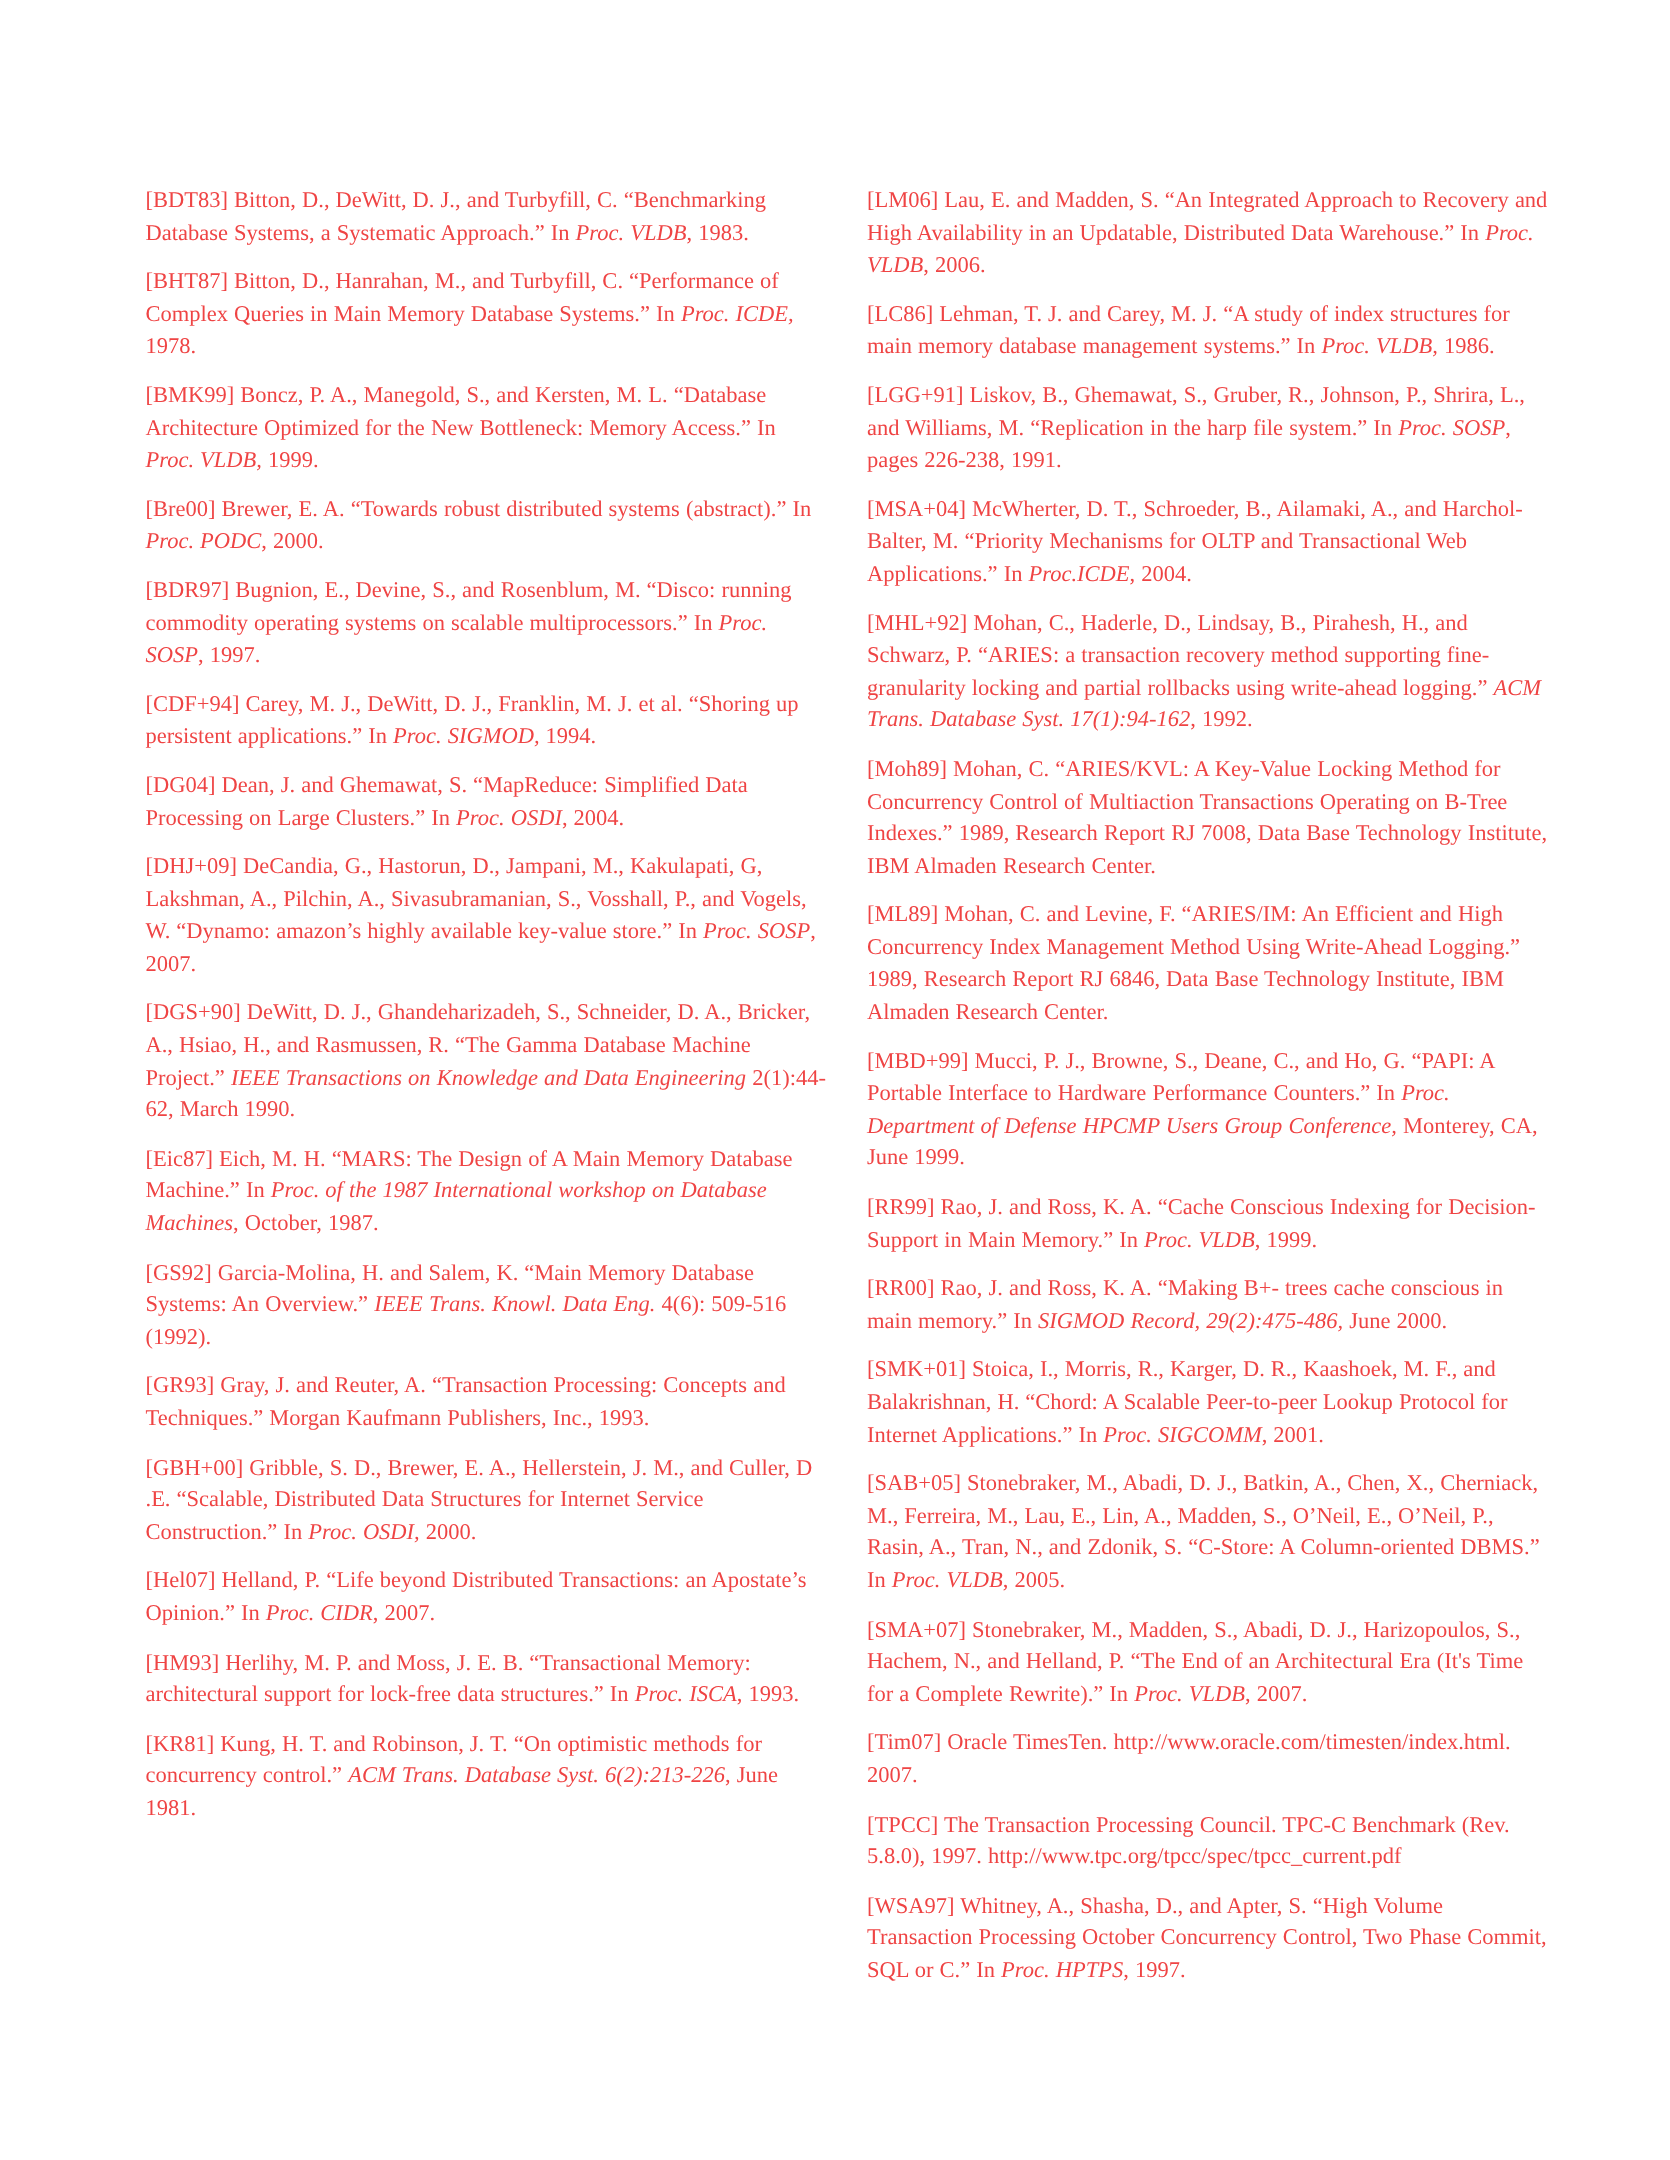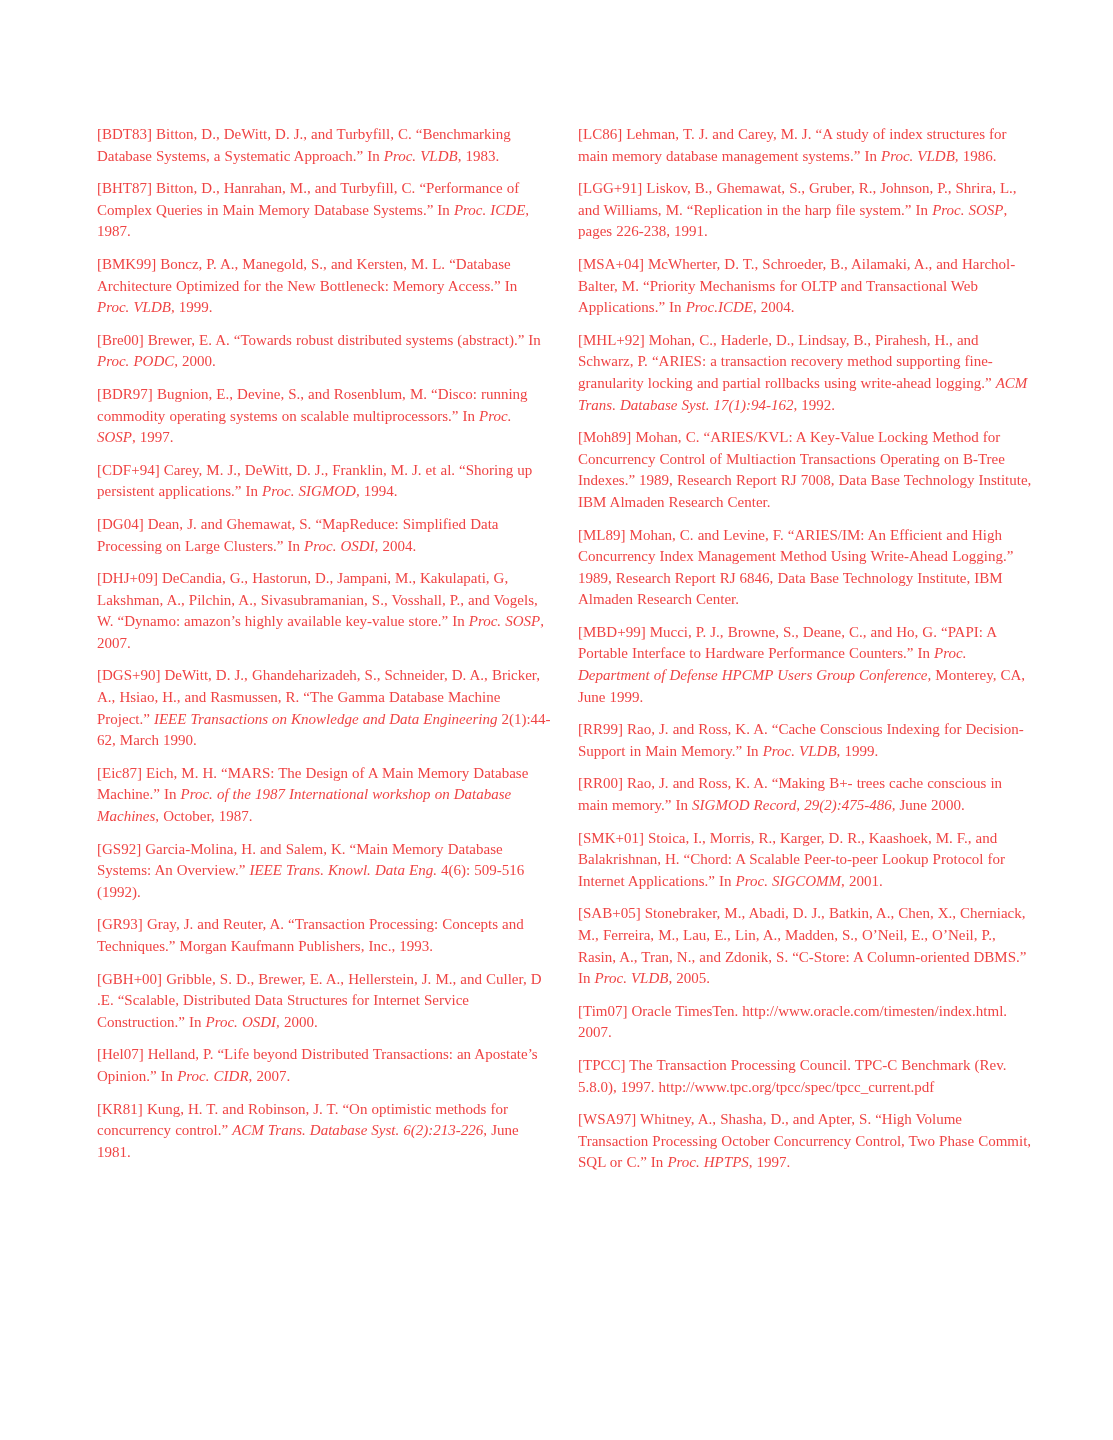--- a/index.html
+++ b/index.html
@@ -41,45 +41,48 @@
     font-style: italic;
   }
 </style>
 </head>
 <body>
 
 <div class="page" lang="en">
   <div class="bib">
     <div class="col">
         <p class="ref-entry"><span>[BDT83] Bitton, D., DeWitt, D. J., and Turbyfill, C. “Benchmarking Database Systems, a Systematic Approach.” In </span><i>Proc. VLDB</i><span>, 1983.</span></p>
-        <p class="ref-entry"><span>[BHT87] Bitton, D., Hanrahan, M., and Turbyfill, C. “Performance of Complex Queries in Main Memory Database Systems.” In </span><i>Proc. ICDE,</i><span> 1987.</span></p>
+        <p class="ref-entry"><span>[BHT87] Bitton, D., Hanrahan, M., and Turbyfill, C. “Performance of Complex Queries in Main Memory Database Systems.” In </span><i>Proc. ICDE,</i><span> 1978.</span></p>
         <p class="ref-entry"><span>[BMK99] Boncz, P. A., Manegold, S., and Kersten, M. L. “Database Architecture Optimized for the New Bottleneck: Memory Access.” In </span><i>Proc. VLDB,</i><span> 1999.</span></p>
         <p class="ref-entry"><span>[Bre00] Brewer, E. A. “Towards robust distributed systems (abstract).” In </span><i>Proc. PODC</i><span>, 2000.</span></p>
         <p class="ref-entry"><span>[BDR97] Bugnion, E., Devine, S., and Rosenblum, M. “Disco: running commodity operating systems on scalable multiprocessors.” In </span><i>Proc. SOSP</i><span>, 1997.</span></p>
         <p class="ref-entry"><span>[CDF+94] Carey, M. J., DeWitt, D. J., Franklin, M. J. et al. “Shoring up persistent applications.” In </span><i>Proc. SIGMOD,</i><span> 1994.</span></p>
         <p class="ref-entry"><span>[DG04] Dean, J. and Ghemawat, S. “MapReduce: Simplified Data Processing on Large Clusters.” In </span><i>Proc. OSDI</i><span>, 2004.</span></p>
         <p class="ref-entry"><span>[DHJ+09] DeCandia, G., Hastorun, D., Jampani, M., Kakulapati, G, Lakshman, A., Pilchin, A., Sivasubramanian, S., Vosshall, P., and Vogels, W. “Dynamo: amazon’s highly available key-value store.” In </span><i>Proc. SOSP</i><span>, 2007.</span></p>
         <p class="ref-entry"><span>[DGS+90] DeWitt, D. J., Ghandeharizadeh, S., Schneider, D. A., Bricker, A., Hsiao, H., and Rasmussen, R. “The Gamma Database Machine Project.” </span><i>IEEE Transactions on Knowledge and Data Engineering</i><span> 2(1):44-62, March 1990.</span></p>
         <p class="ref-entry"><span>[Eic87] Eich, M. H. “MARS: The Design of A Main Memory Database Machine.” In </span><i>Proc. of the 1987 International workshop on Database Machines</i><span>, October, 1987.</span></p>
         <p class="ref-entry"><span>[GS92] Garcia-Molina, H. and Salem, K. “Main Memory Database Systems: An Overview.” </span><i>IEEE Trans. Knowl. Data Eng.</i><span> 4(6): 509-516 (1992).</span></p>
         <p class="ref-entry"><span>[GR93] Gray, J. and Reuter, A. “Transaction Processing: Concepts and Techniques.” Morgan Kaufmann Publishers, Inc., 1993.</span></p>
         <p class="ref-entry"><span>[GBH+00] Gribble, S. D., Brewer, E. A., Hellerstein, J. M., and Culler, D .E. “Scalable, Distributed Data Structures for Internet Service Construction.” In </span><i>Proc. OSDI,</i><span> 2000.</span></p>
         <p class="ref-entry"><span>[Hel07] Helland, P. “Life beyond Distributed Transactions: an Apostate’s Opinion.” In </span><i>Proc. CIDR</i><span>, 2007.</span></p>
+        <p class="ref-entry"><span>[HM93] Herlihy, M. P. and Moss, J. E. B. “Transactional Memory: architectural support for lock-free data structures.” In </span><i>Proc. ISCA</i><span>, 1993.</span></p>
         <p class="ref-entry"><span>[KR81] Kung, H. T. and Robinson, J. T. “On optimistic methods for concurrency control.” </span><i>ACM Trans. Database Syst. 6(2):213-226</i><span>, June 1981.</span></p>
       </div>
     <div class="col">
+        <p class="ref-entry"><span>[LM06] Lau, E. and Madden, S. “An Integrated Approach to Recovery and High Availability in an Updatable, Distributed Data Warehouse.” In </span><i>Proc. VLDB</i><span>, 2006.</span></p>
         <p class="ref-entry"><span>[LC86] Lehman, T. J. and Carey, M. J. “A study of index structures for main memory database management systems.” In </span><i>Proc. VLDB,</i><span> 1986.</span></p>
         <p class="ref-entry"><span>[LGG+91] Liskov, B., Ghemawat, S., Gruber, R., Johnson, P., Shrira, L., and Williams, M. “Replication in the harp file system.” In </span><i>Proc. SOSP</i><span>, pages 226-238, 1991.</span></p>
         <p class="ref-entry"><span>[MSA+04] McWherter, D. T., Schroeder, B., Ailamaki, A., and Harchol-Balter, M. “Priority Mechanisms for OLTP and Transactional Web Applications.” In </span><i>Proc.ICDE</i><span>, 2004.</span></p>
         <p class="ref-entry"><span>[MHL+92] Mohan, C., Haderle, D., Lindsay, B., Pirahesh, H., and Schwarz, P. “ARIES: a transaction recovery method supporting fine-granularity locking and partial rollbacks using write-ahead logging.” </span><i>ACM Trans. Database Syst. 17(1):94-162</i><span>, 1992.</span></p>
         <p class="ref-entry"><span>[Moh89] Mohan, C. “ARIES/KVL: A Key-Value Locking Method for Concurrency Control of Multiaction Transactions Operating on B-Tree Indexes.” 1989, Research Report RJ 7008, Data Base Technology Institute, IBM Almaden Research Center.</span></p>
         <p class="ref-entry"><span>[ML89] Mohan, C. and Levine, F. “ARIES/IM: An Efficient and High Concurrency Index Management Method Using Write-Ahead Logging.” 1989, Research Report RJ 6846, Data Base Technology Institute, IBM Almaden Research Center.</span></p>
         <p class="ref-entry"><span>[MBD+99] Mucci, P. J., Browne, S., Deane, C., and Ho, G. “PAPI: A Portable Interface to Hardware Performance Counters.” In </span><i>Proc. Department of Defense HPCMP Users Group Conference,</i><span> Monterey, CA, June 1999.</span></p>
         <p class="ref-entry"><span>[RR99] Rao, J. and Ross, K. A. “Cache Conscious Indexing for Decision-Support in Main Memory.” In </span><i>Proc. VLDB</i><span>, 1999.</span></p>
         <p class="ref-entry"><span>[RR00] Rao, J. and Ross, K. A. “Making B+- trees cache conscious in main memory.” In </span><i>SIGMOD Record, 29(2):475-486,</i><span> June 2000.</span></p>
         <p class="ref-entry"><span>[SMK+01] Stoica, I., Morris, R., Karger, D. R., Kaashoek, M. F., and Balakrishnan, H. “Chord: A Scalable Peer-to-peer Lookup Protocol for Internet Applications.” In </span><i>Proc. SIGCOMM</i><span>, 2001.</span></p>
         <p class="ref-entry"><span>[SAB+05] Stonebraker, M., Abadi, D. J., Batkin, A., Chen, X., Cherniack, M., Ferreira, M., Lau, E., Lin, A., Madden, S., O’Neil, E., O’Neil, P., Rasin, A., Tran, N., and Zdonik, S. “C-Store: A Column-oriented DBMS.” In </span><i>Proc. VLDB</i><span>, 2005.</span></p>
+        <p class="ref-entry"><span>[SMA+07] Stonebraker, M., Madden, S., Abadi, D. J., Harizopoulos, S., Hachem, N., and Helland, P. “The End of an Architectural Era (It's Time for a Complete Rewrite).” In </span><i>Proc. VLDB</i><span>, 2007.</span></p>
         <p class="ref-entry"><span>[Tim07] Oracle TimesTen. http://www.oracle.com/timesten/index.html. 2007.</span></p>
         <p class="ref-entry"><span>[TPCC] The Transaction Processing Council. TPC-C Benchmark (Rev. 5.8.0), 1997. http://www.tpc.org/tpcc/spec/tpcc_current.pdf</span></p>
         <p class="ref-entry"><span>[WSA97] Whitney, A., Shasha, D., and Apter, S. “High Volume Transaction Processing October Concurrency Control, Two Phase Commit, SQL or C.” In </span><i>Proc. HPTPS</i><span>, 1997.</span></p>
       </div>
   </div>
 </div>
 
 </body></html>

